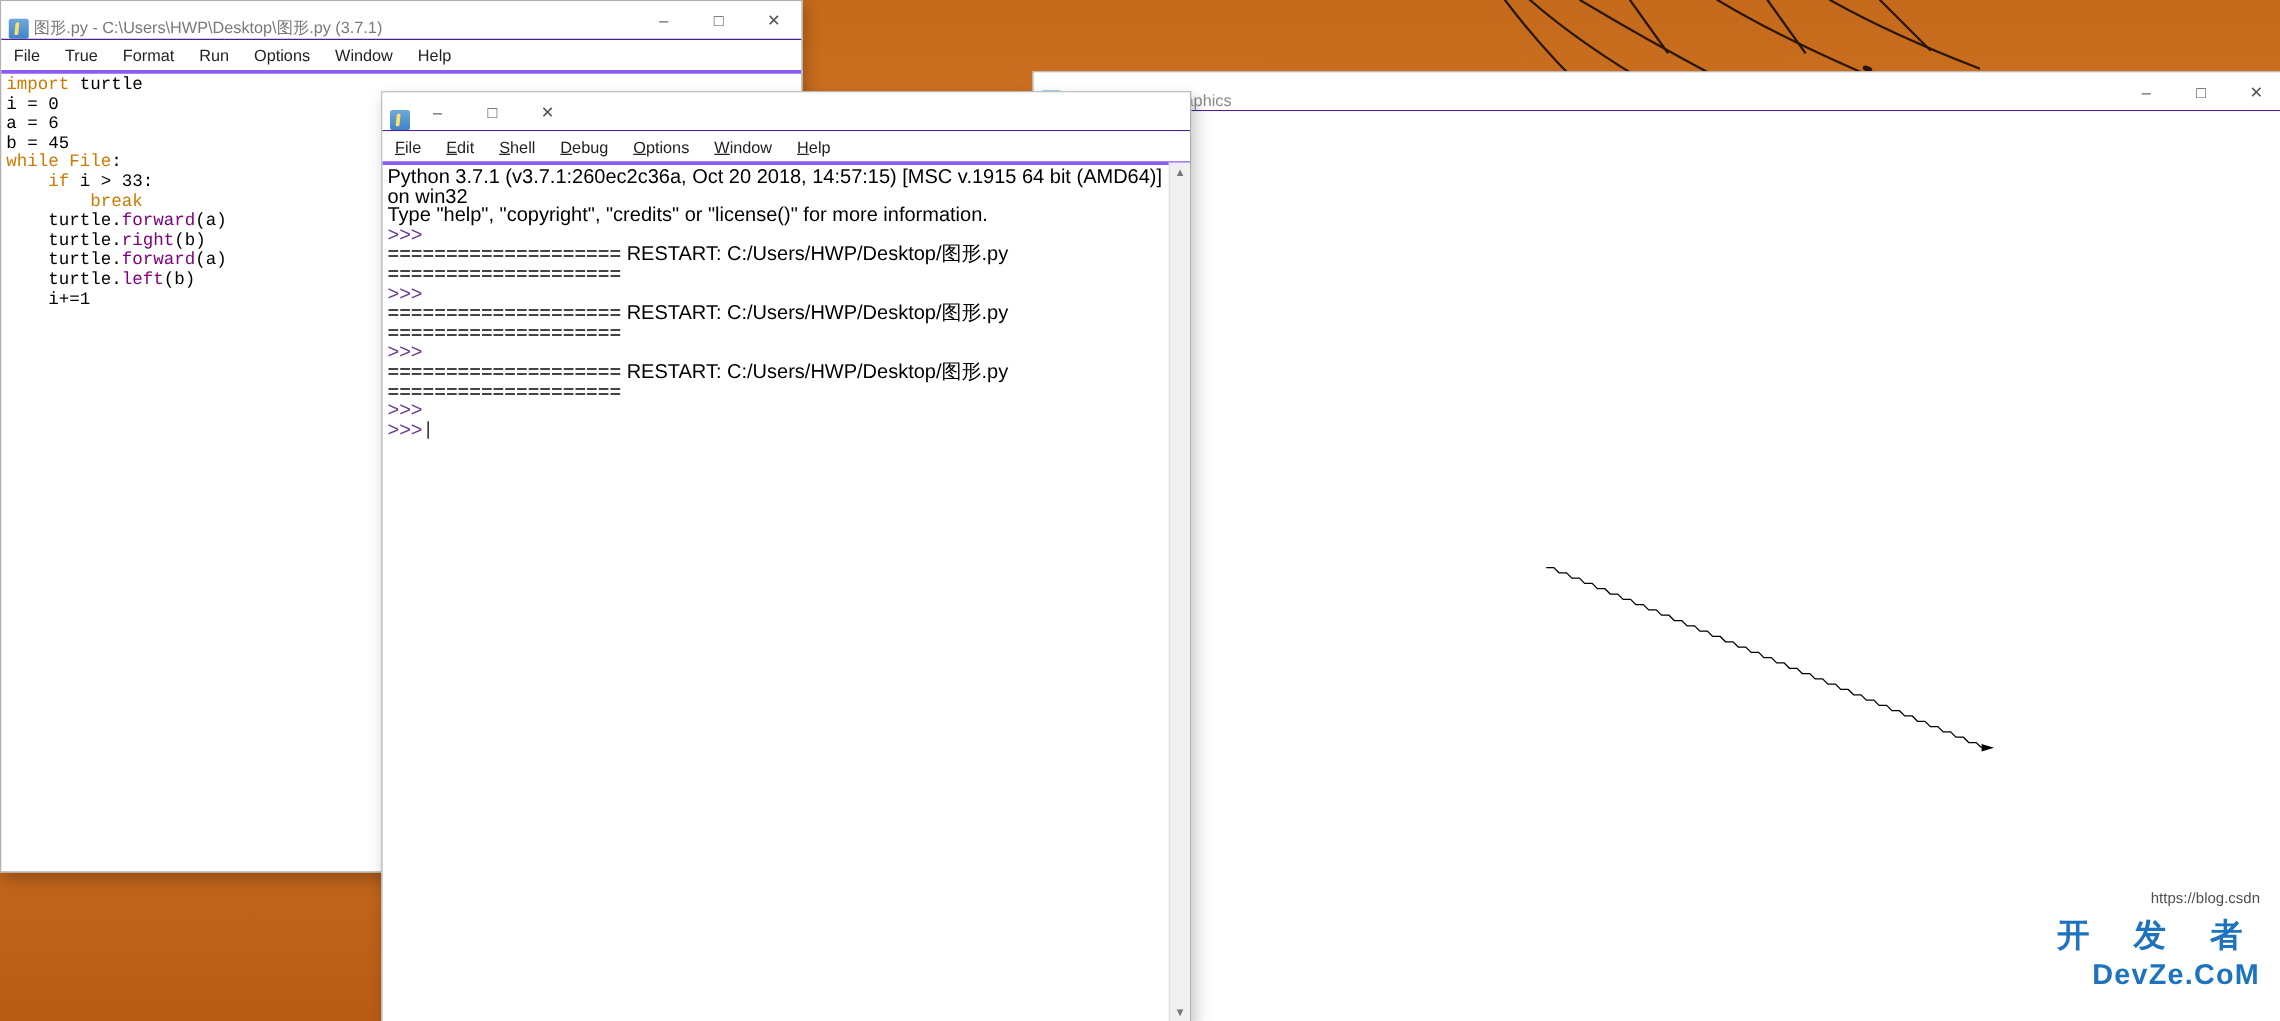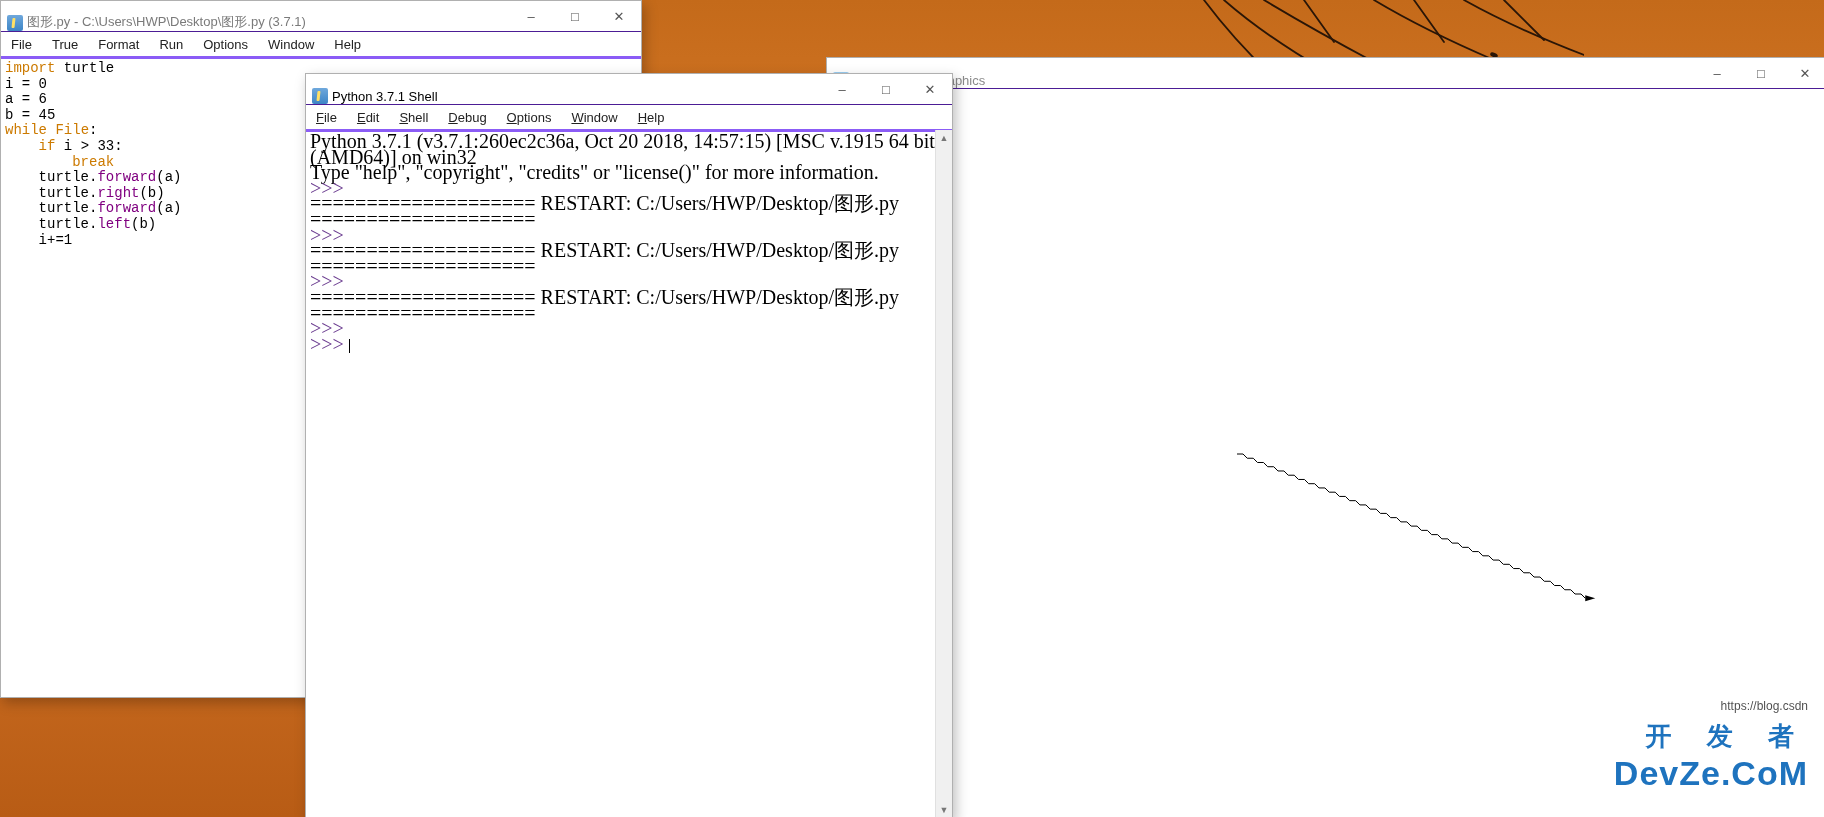--- a/index.html
+++ b/index.html
@@ -72,22 +72,22 @@
     color:#000;
     overflow:auto;
   }
   .kw-orange { color:#cc7a00; }
   .kw-break { color:#cc7a00; }
   .txt-purple { color:#800080;font-family:Liberation Mono, monospace; }
   .shell-body {
     flex:1;
     padding: 2px 4px;
     white-space: pre-wrap;
-    font-family: Liberation Serif, serif;
-    font-size: 20px;
+    font-family: Liberation Sans, sans-serif;
+    font-size: 16px;
     line-height: 15.6px;
     color:#000;
     overflow:auto;
   }
   .prompt { color:#6a3b8f; }
   .cursor {
     display:inline-block; width:1px; height:14px; background:#000; vertical-align:-2px;
   }
   .scrollbar-v {
     position:absolute; right:0; top:56px; bottom:0; width:16px;
@@ -104,21 +104,21 @@
   .turtle-canvas {
     flex:1; position:relative; background:#fff;
   }
 
   .watermark {
     position:absolute; right:16px; bottom:24px;
     font-family:"Arial",sans-serif;
     text-align:right; pointer-events:none;
   }
   .watermark .cn { color:#1e73be; font-size:26px; letter-spacing:14px; font-weight:600; }
-  .watermark .en { color:#1e73be; font-size:34px; font-weight:700; letter-spacing:1px; }
+  .watermark .en { color:#1e73be; font-size:23px; font-weight:700; letter-spacing:1px; }
   .watermark .url { color:#000000; font-size:12px; opacity:.7; margin-bottom:6px; }
 
   
   .grass { position:absolute; top:0; right:240px; width:420px; height:80px; pointer-events:none;}
 </style>
 </head>
 <body>
 
 <svg class="grass" viewBox="0 0 420 80">
   <g stroke="#2a1607" stroke-width="1.8" fill="none" stroke-linecap="round">
@@ -186,21 +186,20 @@
     <svg id="turtle-svg" width="100%" height="100%">
       <polyline id="turtle-path" fill="none" stroke="#000" stroke-width="1" points="410.00,365.00 416.00,365.00 420.24,369.24 426.24,369.24 430.49,373.49 436.49,373.49 440.73,377.73 446.73,377.73 450.97,381.97 456.97,381.97 461.21,386.21 467.21,386.21 471.46,390.46 477.46,390.46 481.70,394.70 487.70,394.70 491.94,398.94 497.94,398.94 502.18,403.18 508.18,403.18 512.43,407.43 518.43,407.43 522.67,411.67 528.67,411.67 532.91,415.91 538.91,415.91 543.15,420.15 549.15,420.15 553.40,424.40 559.40,424.40 563.64,428.64 569.64,428.64 573.88,432.88 579.88,432.88 584.12,437.12 590.12,437.12 594.37,441.37 600.37,441.37 604.61,445.61 610.61,445.61 614.85,449.85 620.85,449.85 625.10,454.10 631.10,454.10 635.34,458.34 641.34,458.34 645.58,462.58 651.58,462.58 655.82,466.82 661.82,466.82 666.07,471.07 672.07,471.07 676.31,475.31 682.31,475.31 686.55,479.55 692.55,479.55 696.79,483.79 702.79,483.79 707.04,488.04 713.04,488.04 717.28,492.28 723.28,492.28 727.52,496.52 733.52,496.52 737.76,500.76 743.76,500.76 748.01,505.01 754.01,505.01 758.25,509.25"></polyline>
       <polygon id="turtle-arrow" fill="#000" points="768.25,509.25 758.25,512.25 758.25,506.25"></polygon>
     </svg>
   </div>
 </div>
 
 <div class="window" style="left:305px; top:73px; width:646px; height:744px;">
   <div class="titlebar active">
     <span class="app-icon"></span>
-    <span class="title-text">Python 3.7.1 Shell</span>
     <div class="controls">
       <div class="ctrl">–</div>
       <div class="ctrl">□</div>
       <div class="ctrl close">✕</div>
     </div>
   </div>
   <div class="menubar" id="shell-menubar">
       <div class="menu-item"><u>F</u>ile</div>
       <div class="menu-item"><u>E</u>dit</div>
       <div class="menu-item"><u>S</u>hell</div>

